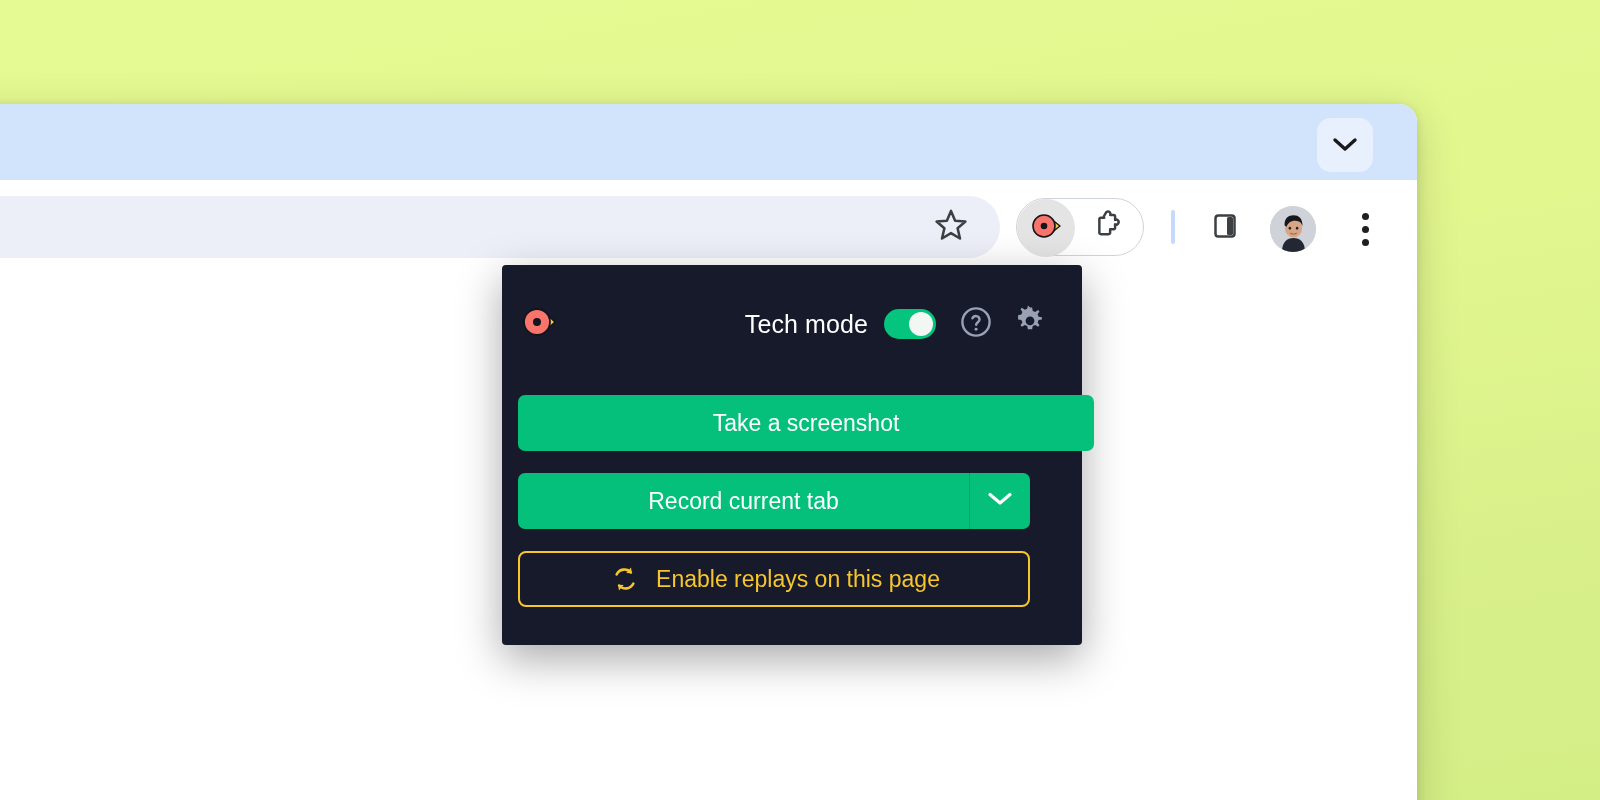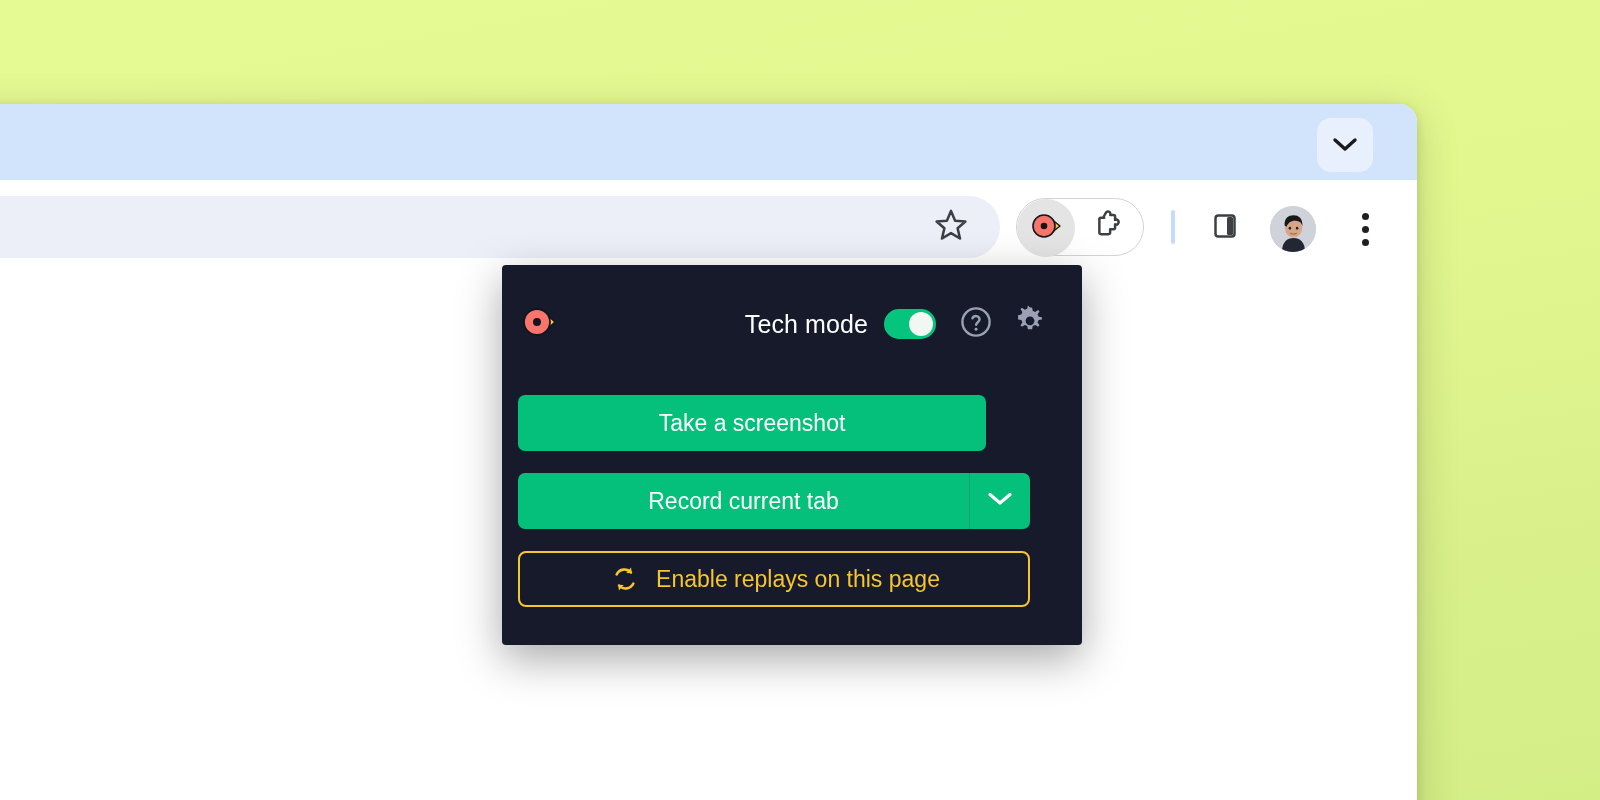--- a/index.html
+++ b/index.html
@@ -150,21 +150,21 @@
     width: 24px; height: 24px; border-radius: 50%;
     background: #f2f7f4;
   }
   #help-btn { width: 36px; height: 36px; cursor:pointer; margin-right: 18px; display:flex; align-items:center; justify-content:center;}
   #settings-btn { width: 36px; height: 36px; cursor:pointer; display:flex; align-items:center; justify-content:center;}
 
   #popup-actions { margin-top: 42px; }
 
   .btn-primary {
     display: flex; align-items: center; justify-content: center;
-    width: 468px; height: 56px;
+    width: 576px; height: 56px;
     background: #04c07b;
     border-radius: 7px;
     color: #ffffff;
     font-size: 23px;
     cursor: pointer;
     border: none;
     font-family: "Liberation Sans", sans-serif;
   }
   #btn-take-screenshot { margin-bottom: 22px; }
 

